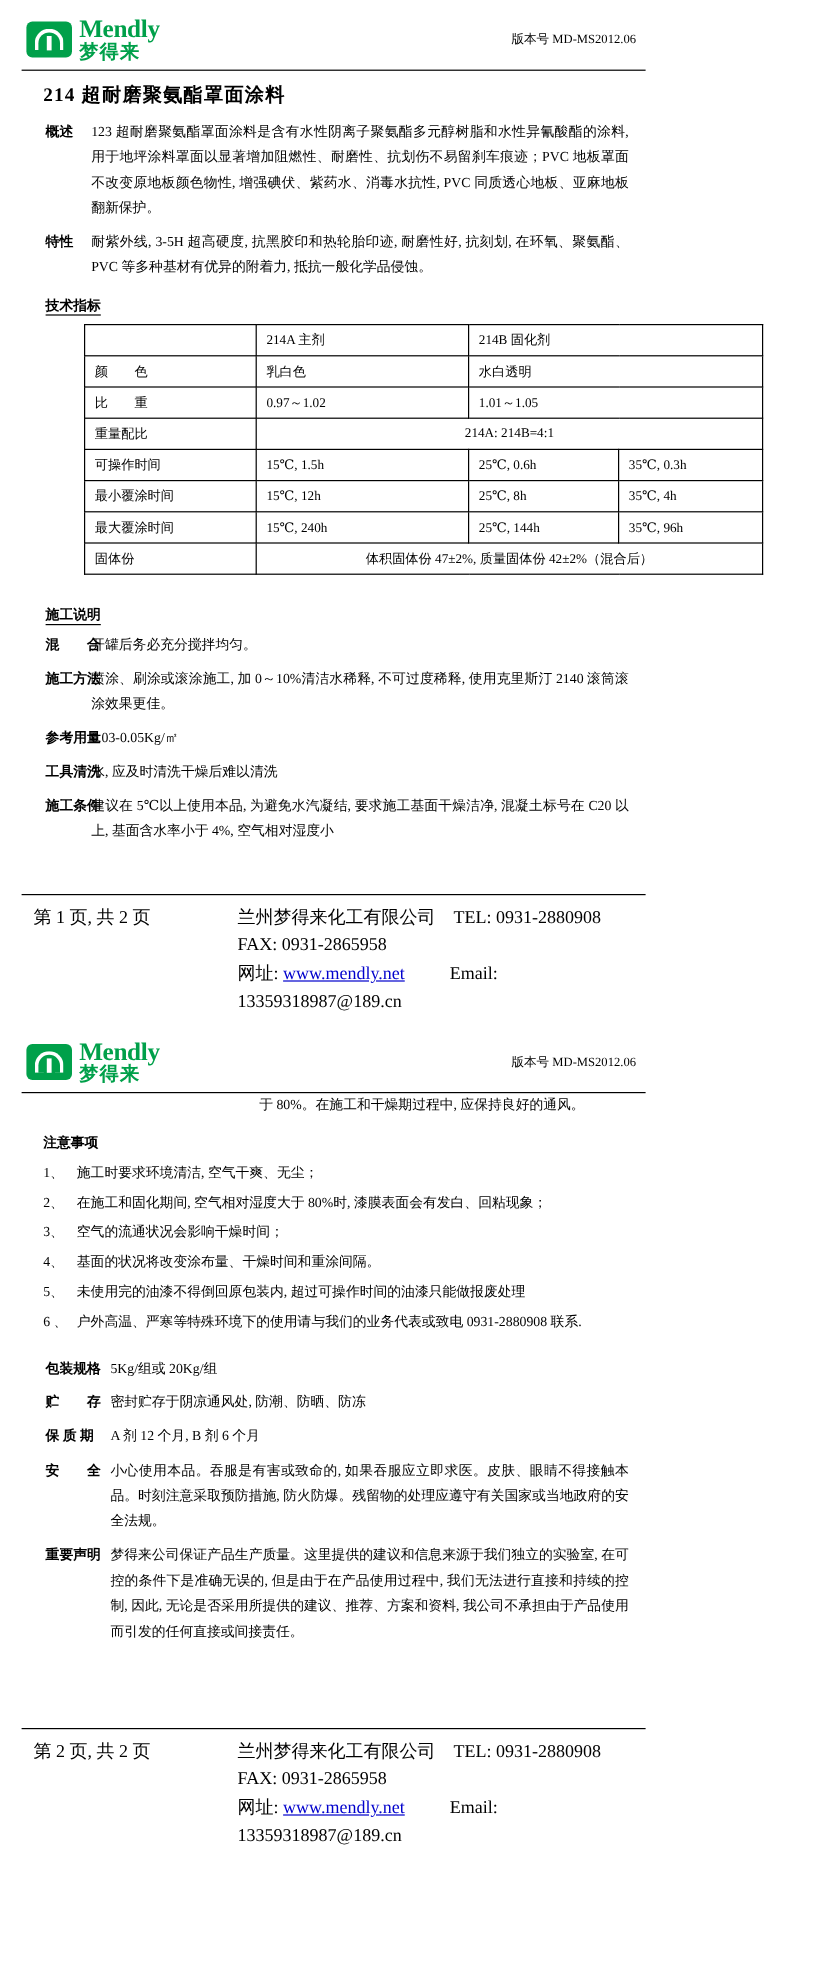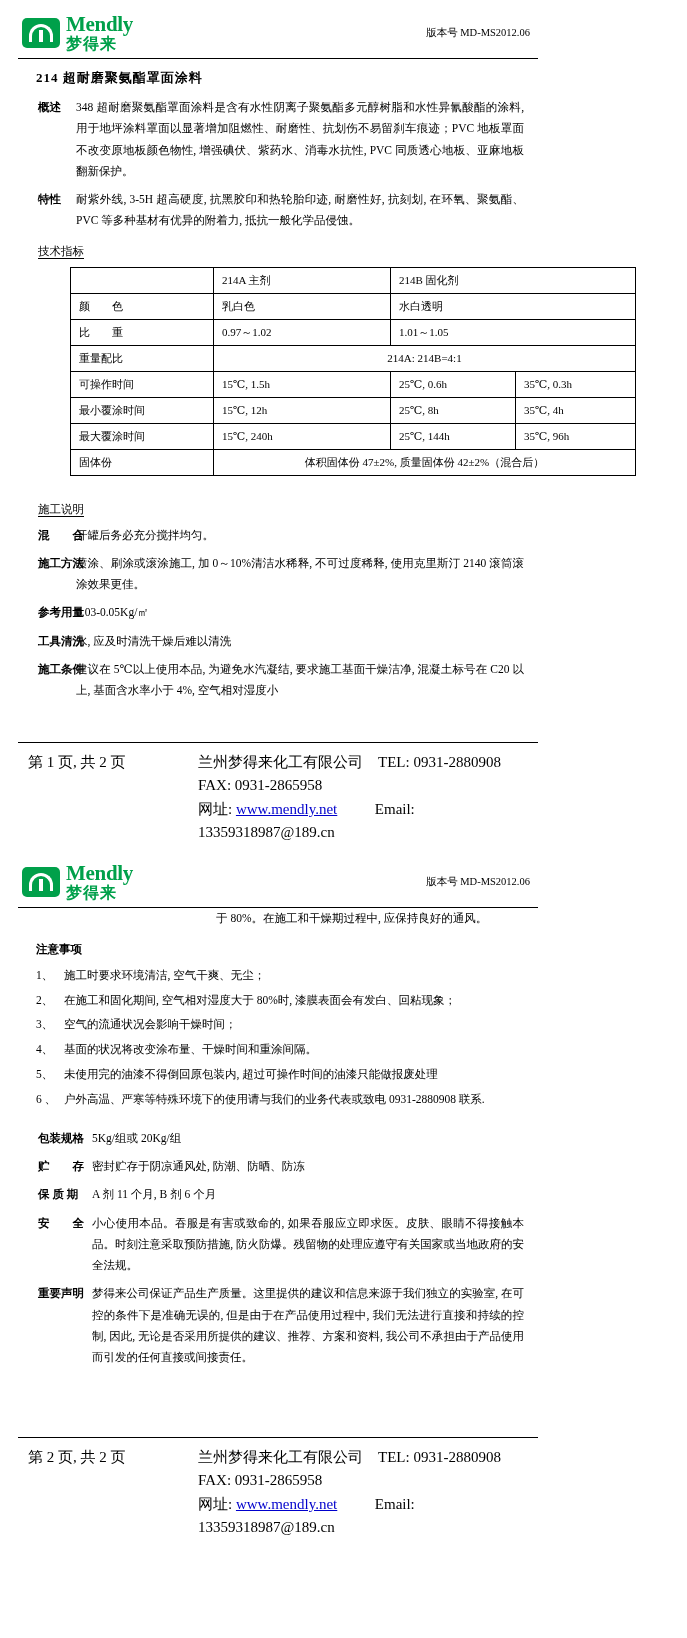--- a/index.html
+++ b/index.html
@@ -87,21 +87,21 @@
     margin: 4px 0 0 0;
   }
   .rule-thin {
     border: none;
     border-top: 0.8px solid #000;
     margin: 6px 0 4px 0;
   }
 
   
   .doc-title {
-    font-size: 13px;
+    font-size: 16px;
     font-weight: bold;
     margin: 10px 0 10px 18px;
     letter-spacing: 1px;
   }
 
   
   .block {
     display: flex;
     margin: 0 0 7px 0;
     font-size: 11.5px;
@@ -119,21 +119,21 @@
     width: 74px;
     flex: 0 0 74px;
   }
   .block .txt {
     flex: 1;
     padding-right: 14px;
     text-align: justify;
   }
   .section-head {
     font-size: 11.5px;
-    font-weight: normal;
+    font-weight: bold;
     margin: 12px 0 8px 20px;
     text-decoration: none;
   }
   .section-head .u {
     border-bottom: 1px solid #000;
     padding-bottom: 1px;
   }
 
   
   table.spec {
@@ -218,21 +218,21 @@
       </span>
     </div>
     <div class="version">版本号 MD-MS2012.06</div>
   </div>
   <hr class="rule">
 
   <div class="doc-title">214 超耐磨聚氨酯罩面涂料</div>
 
   <div class="block">
     <div class="lbl">概述</div>
-    <div class="txt">348 超耐磨聚氨酯罩面涂料是含有水性阴离子聚氨酯多元醇树脂和水性异氰酸酯的涂料, 用于地坪涂料罩面以显著增加阻燃性、耐磨性、抗划伤不易留刹车痕迹；PVC 地板罩面不改变原地板颜色物性, 增强碘伏、紫药水、消毒水抗性, PVC 同质透心地板、亚麻地板翻新保护。</div>
+    <div class="txt">123 超耐磨聚氨酯罩面涂料是含有水性阴离子聚氨酯多元醇树脂和水性异氰酸酯的涂料, 用于地坪涂料罩面以显著增加阻燃性、耐磨性、抗划伤不易留刹车痕迹；PVC 地板罩面不改变原地板颜色物性, 增强碘伏、紫药水、消毒水抗性, PVC 同质透心地板、亚麻地板翻新保护。</div>
   </div>
 
   <div class="block">
     <div class="lbl">特性</div>
     <div class="txt">耐紫外线, 3-5H 超高硬度, 抗黑胶印和热轮胎印迹, 耐磨性好, 抗刻划, 在环氧、聚氨酯、PVC 等多种基材有优异的附着力, 抵抗一般化学品侵蚀。</div>
   </div>
 
   <div class="section-head"><span class="u">技术指标</span></div>
 
   <table class="spec">
@@ -378,21 +378,21 @@
   <div class="block">
     <div class="lbl wide">包装规格</div>
     <div class="txt">5Kg/组或 20Kg/组</div>
   </div>
   <div class="block">
     <div class="lbl wide">贮　　存</div>
     <div class="txt">密封贮存于阴凉通风处, 防潮、防晒、防冻</div>
   </div>
   <div class="block">
     <div class="lbl wide">保 质 期</div>
-    <div class="txt">A 剂 11 个月, B 剂 6 个月</div>
+    <div class="txt">A 剂 12 个月, B 剂 6 个月</div>
   </div>
   <div class="block">
     <div class="lbl wide">安　　全</div>
     <div class="txt">小心使用本品。吞服是有害或致命的, 如果吞服应立即求医。皮肤、眼睛不得接触本品。时刻注意采取预防措施, 防火防爆。残留物的处理应遵守有关国家或当地政府的安全法规。</div>
   </div>
   <div class="block">
     <div class="lbl wide">重要声明</div>
     <div class="txt">梦得来公司保证产品生产质量。这里提供的建议和信息来源于我们独立的实验室, 在可控的条件下是准确无误的, 但是由于在产品使用过程中, 我们无法进行直接和持续的控制, 因此, 无论是否采用所提供的建议、推荐、方案和资料, 我公司不承担由于产品使用而引发的任何直接或间接责任。</div>
   </div>
 

